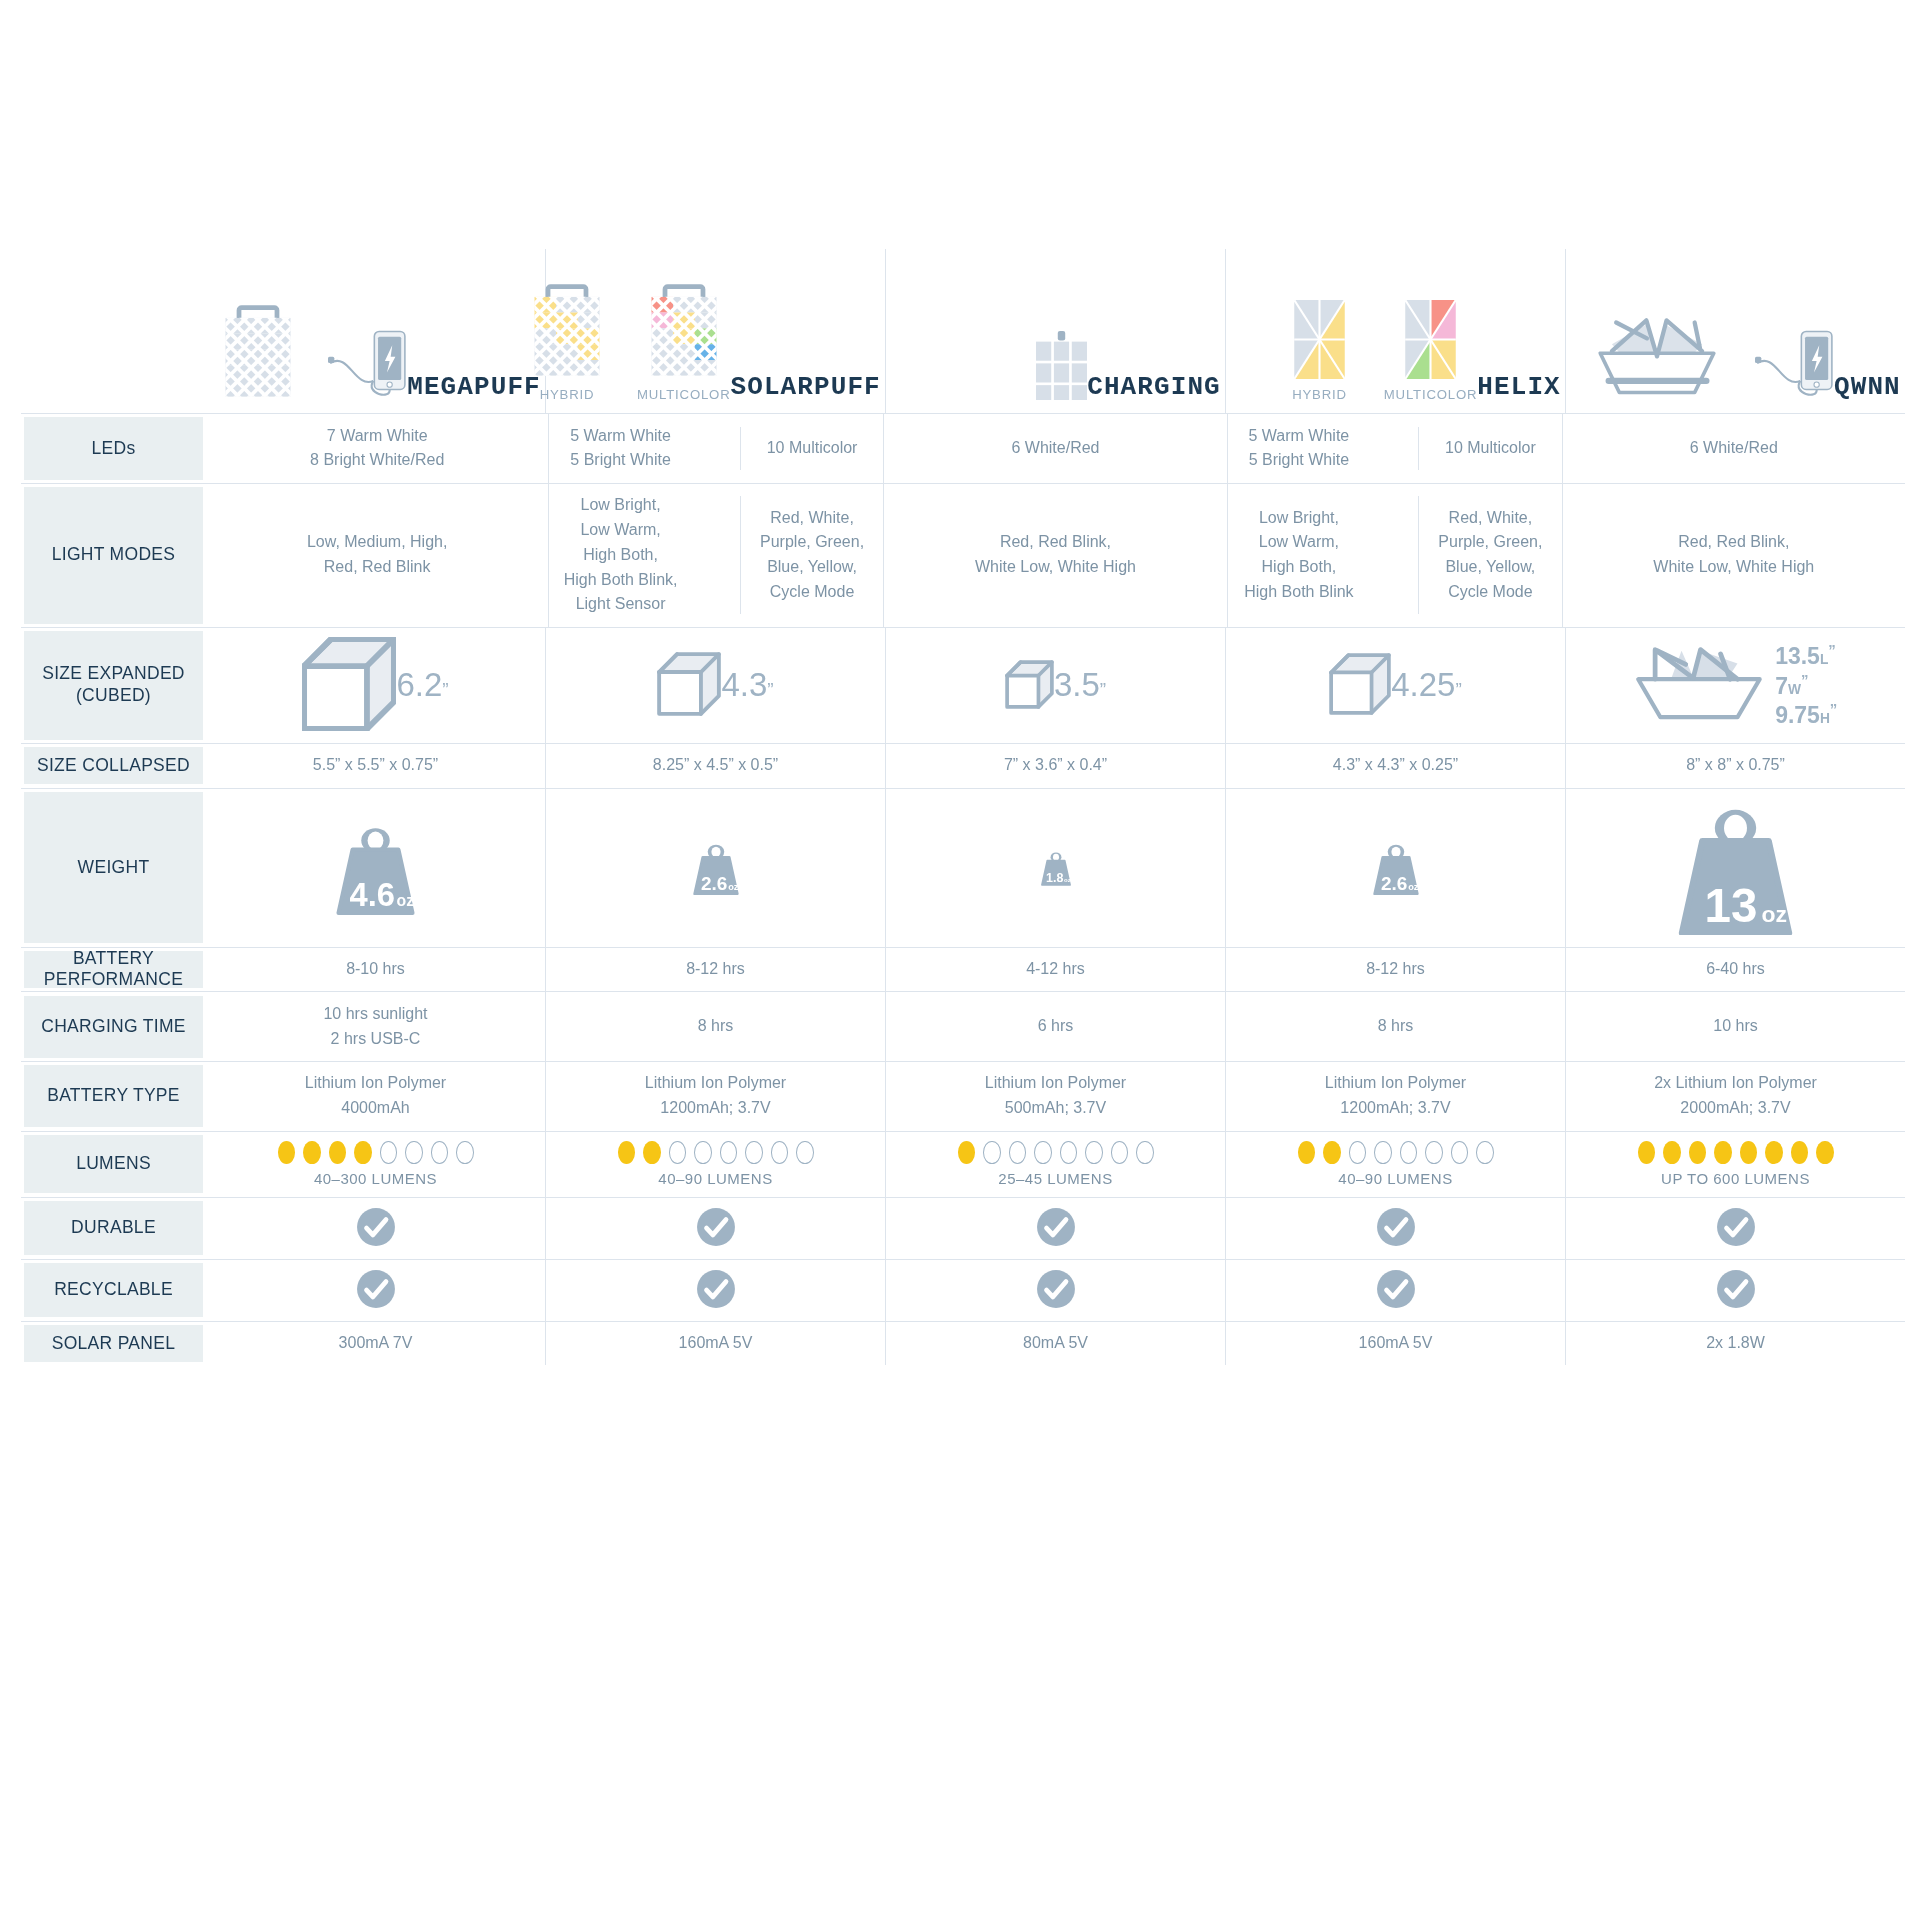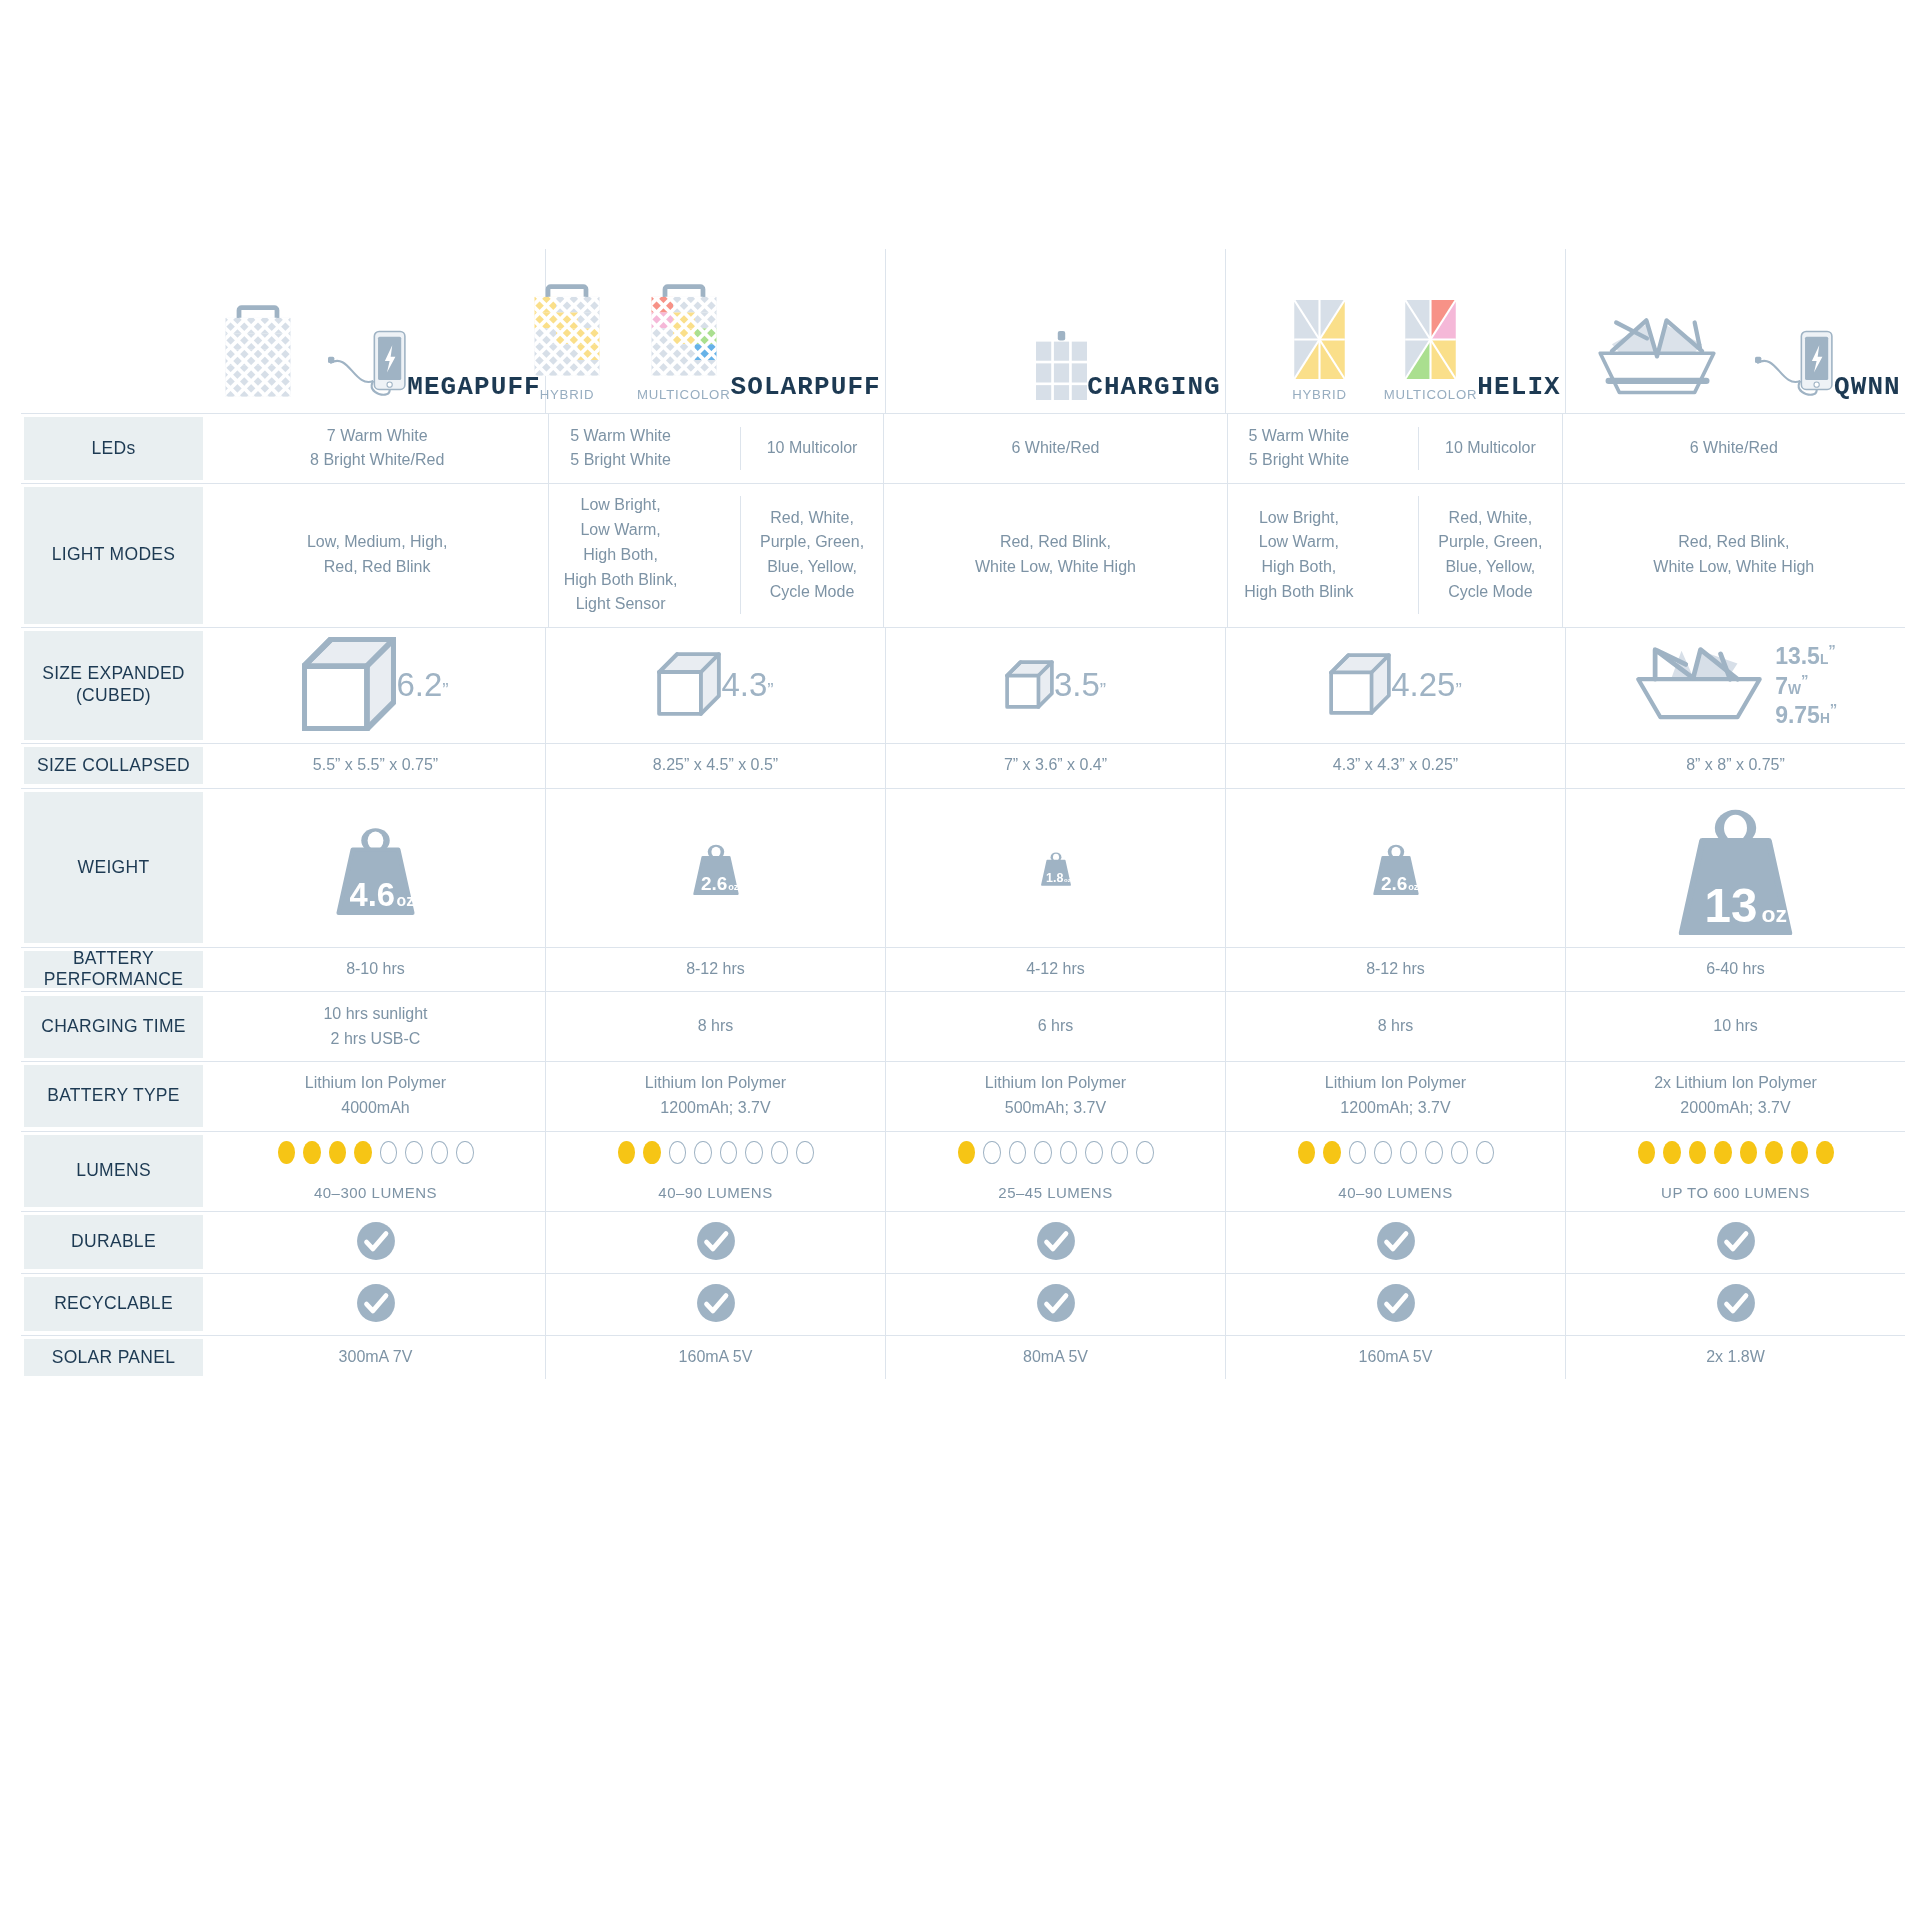--- a/index.html
+++ b/index.html
@@ -64,21 +64,21 @@
   .hdr .colsep { border-left: 1.1px solid #dde4ec; }
   .prodname {
     font-size: 26px; font-weight: 700; color: #1d3a53;
     letter-spacing: 1.1px; margin-top: 11.7px; text-align: center; font-family: Liberation Mono, monospace;
   }
   .iconrow { display: flex; align-items: flex-end; justify-content: center; gap: 37px; height: 143px; }
   .iconwrap { display: flex; flex-direction: column; align-items: center; }
   .iconcap { font-size: 13.2px; color: #97adc0; letter-spacing: 0.8px; margin-top: 5.3px; font-weight: 500; }
 
   
-  .lumwrap { display: flex; flex-direction: column; align-items: center; gap: 20px; }
+  .lumwrap { display: flex; flex-direction: column; align-items: center; gap: 6px; }
   .dots { display: flex; gap: 8px; }
   .dot { width: 17.5px; height: 23px; border-radius: 50%; }
   .dot.on { background: #f6c515; }
   .dot.off { background: #ffffff; border: 1.1px solid #9fb3c4; }
   .lumtxt { font-size: 15px; color: #7d93a5; letter-spacing: 0.5px; font-weight: 500; }
 
   
   .checkbox { width: 40px; height: 40px; }
 
   

